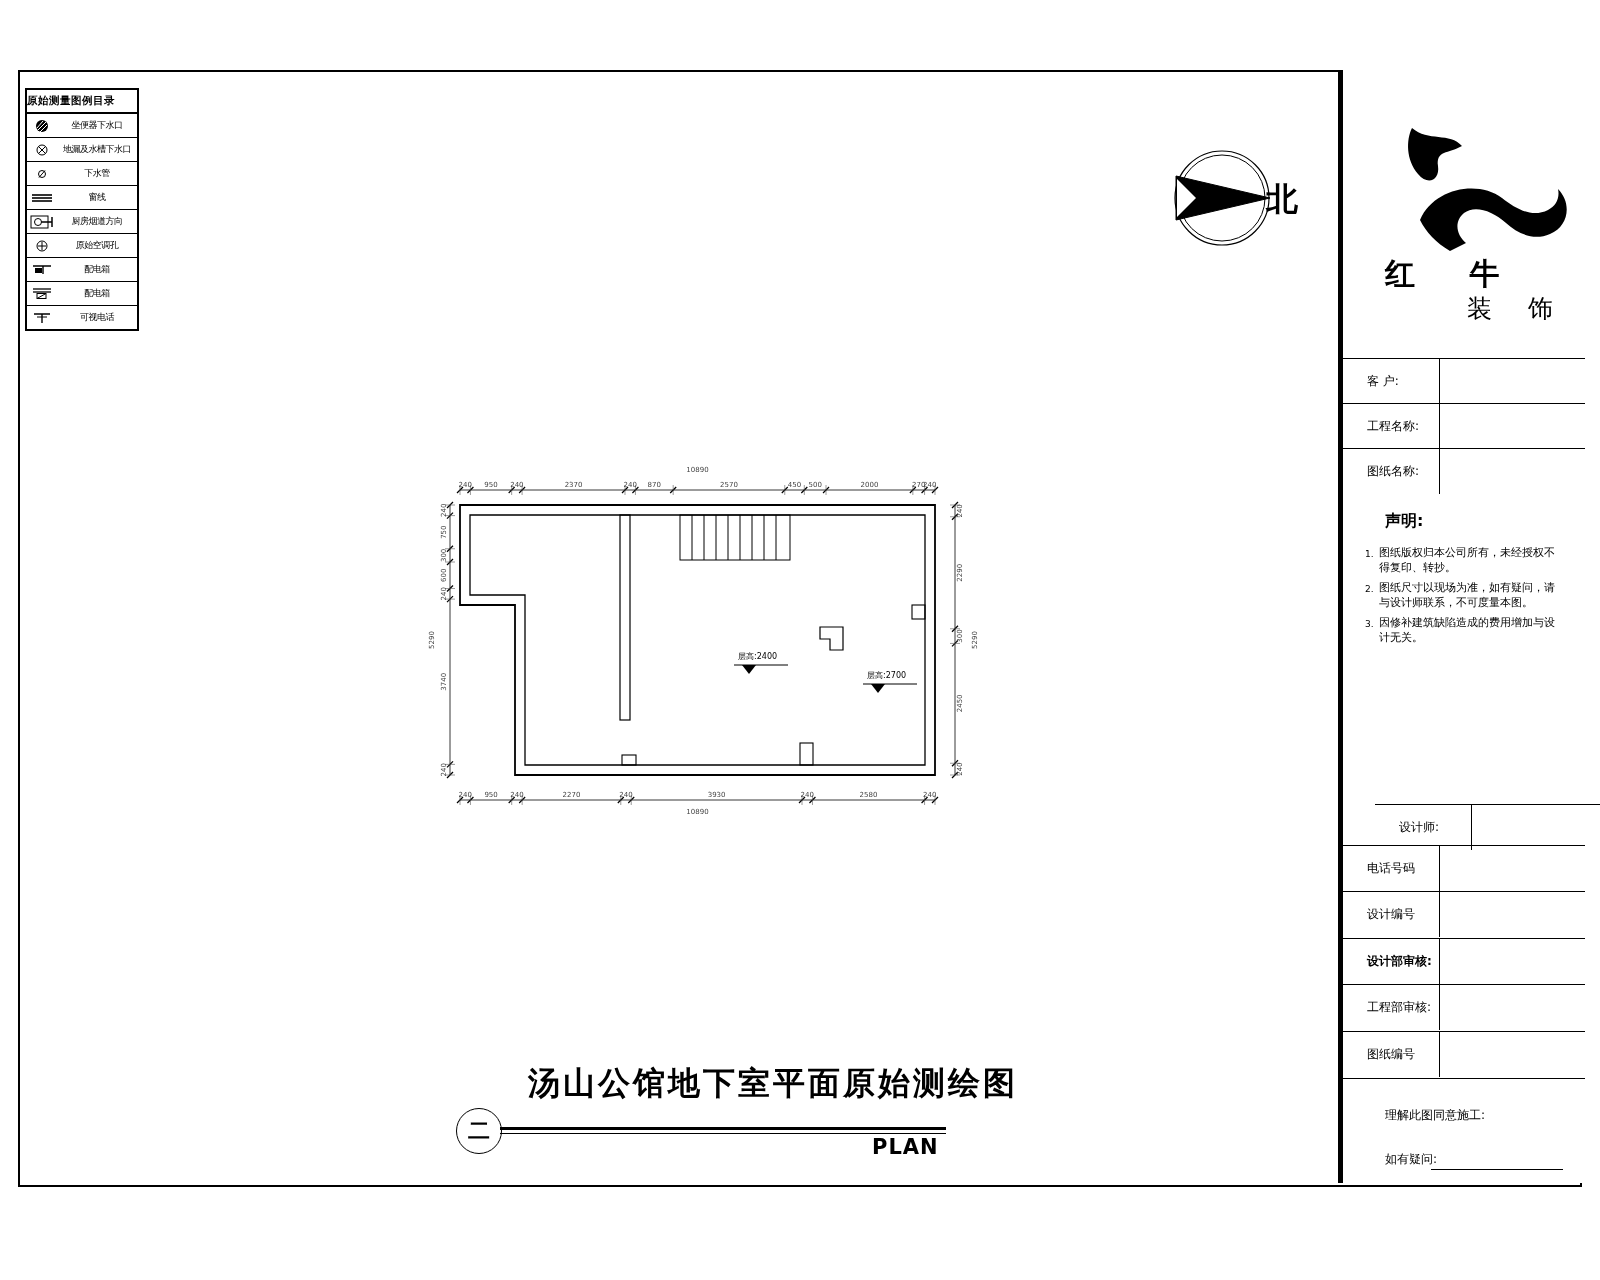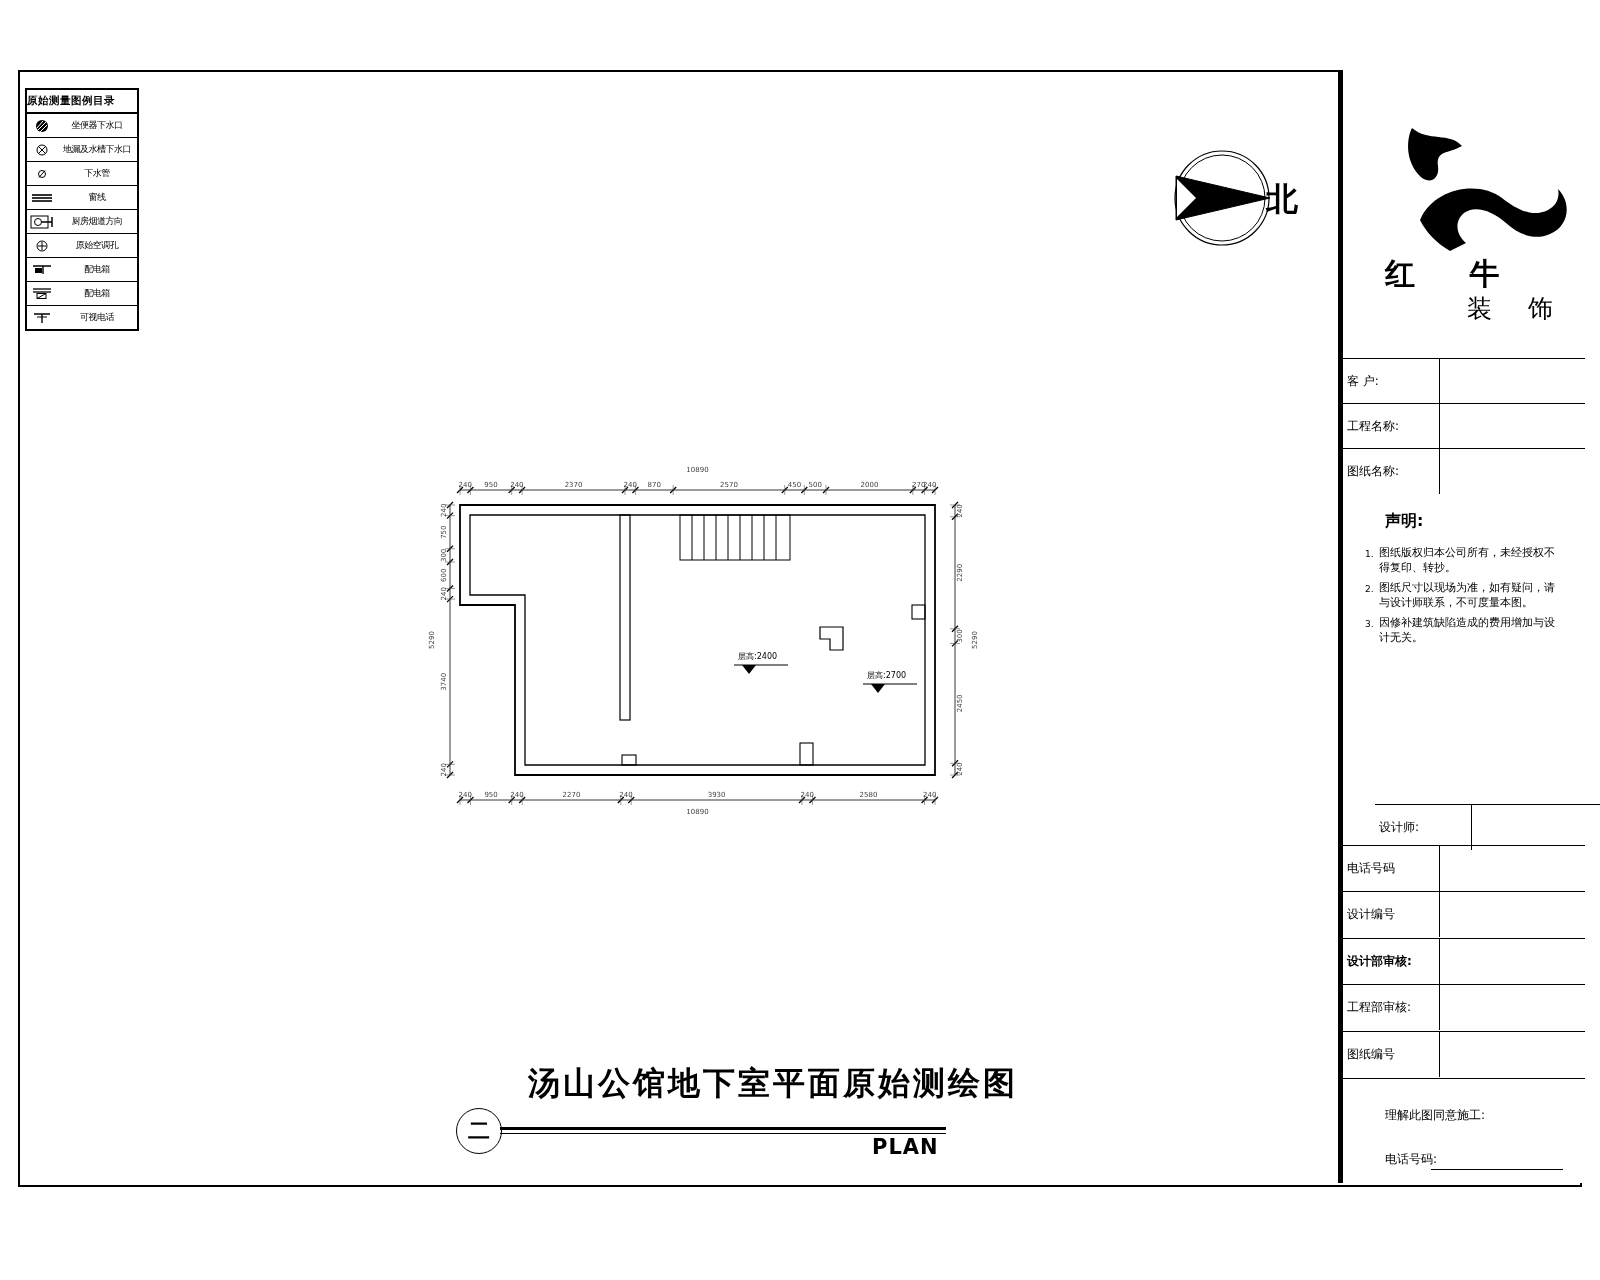--- a/index.html
+++ b/index.html
@@ -21,21 +21,21 @@
   #north-label{left:1266px;top:178px;font-size:32px;font-weight:bold;}
   
   #titleblock{left:1338px;top:70px;width:242px;height:1113px;border-left:5px solid #000;background:#fff;}
   #logo-area{position:absolute;left:0;top:0;width:100%;height:288px;padding-left:7px;}
   #brand1{position:absolute;left:42px;top:184px;font-size:30px;letter-spacing:22px;
           font-family:"DejaVu Serif","Liberation Serif",serif;font-weight:bold;white-space:nowrap;}
   #brand2{position:absolute;left:112px;top:222px;font-size:25px;letter-spacing:14px;
           font-family:"DejaVu Serif","Liberation Serif",serif;white-space:nowrap;margin-left:12px;}
   .tb-row{position:absolute;left:0;width:100%;height:45px;border-top:1px solid #000;}
   .tb-row .tb-label{position:absolute;left:0;top:0;width:97px;height:100%;border-right:1px solid #000;
-          display:flex;align-items:center;padding-left:4px;box-sizing:border-box;
+          display:flex;align-items:center;padding-left:24px;box-sizing:border-box;
           font-size:12px;white-space:nowrap;}
   .tb-row .tb-value{position:absolute;left:98px;top:0;right:0;height:100%;}
   #statement{position:absolute;left:0;top:423px;width:100%;height:215px;}
   #statement .st-title{position:absolute;left:42px;top:18px;font-size:16px;font-weight:bold;}
   #statement .st-notes{position:absolute;left:22px;top:52px;width:200px;}
   .st-note{display:flex;font-size:11px;line-height:15px;margin-bottom:5px;}
   .st-note .n{width:14px;flex:none;font-size:9px;padding-top:2px;}
   #content-box{position:absolute;left:0;top:638px;width:100%;height:90px;border-top:1.5px solid #000;}
   #content-label{position:absolute;left:20px;top:28px;font-size:21px;font-weight:bold;letter-spacing:4px;}
   #tb-rows2{position:absolute;left:0;top:728px;width:100%;}
@@ -228,21 +228,21 @@
         <div class="tb-label">工程部审核:</div>
         <div class="tb-value"></div>
       </div>
       <div class="tb-row" style="top: 232.5px;">
         <div class="tb-label">图纸编号</div>
         <div class="tb-value"></div>
       </div>
     </div>
   <div id="tb-footer">
     <div class="f1">理解此图同意施工:</div>
-    <div class="f2">电话号码:</div>
+    <div class="f2">如有疑问:</div>
     <div id="sign-line"></div>
   </div>
 </div>
 
 <svg class="abs" id="plan-svg" width="580" height="380" viewBox="0 0 580 380">
   <g fill="none" stroke="#000">
     <path d="M40,55 H515 V325 H95 V155 H40 Z" stroke-width="1.8"></path>
     <path d="M50,65 H505 V315 H105 V145 H50 Z" stroke-width="1.3"></path>
 
     <rect x="200" y="65" width="10" height="205" stroke-width="1.2"></rect>

